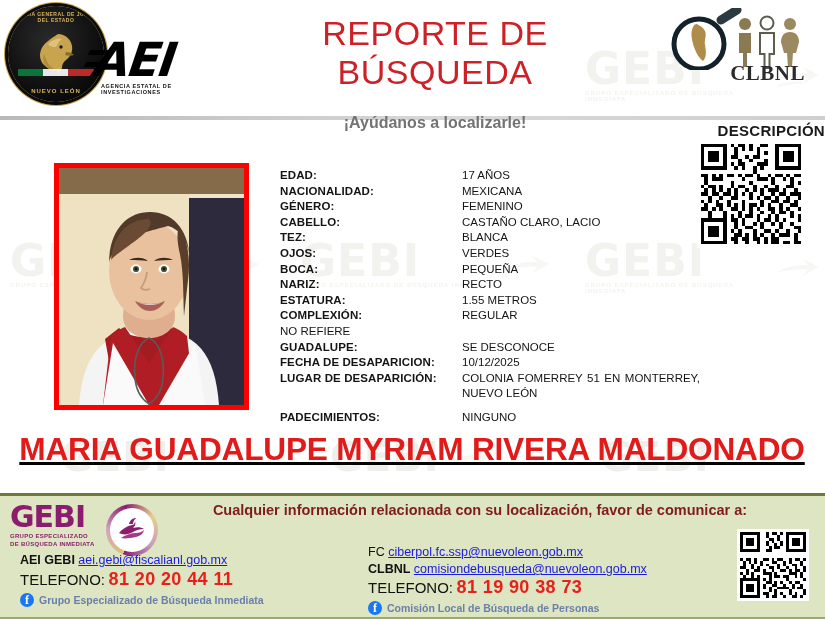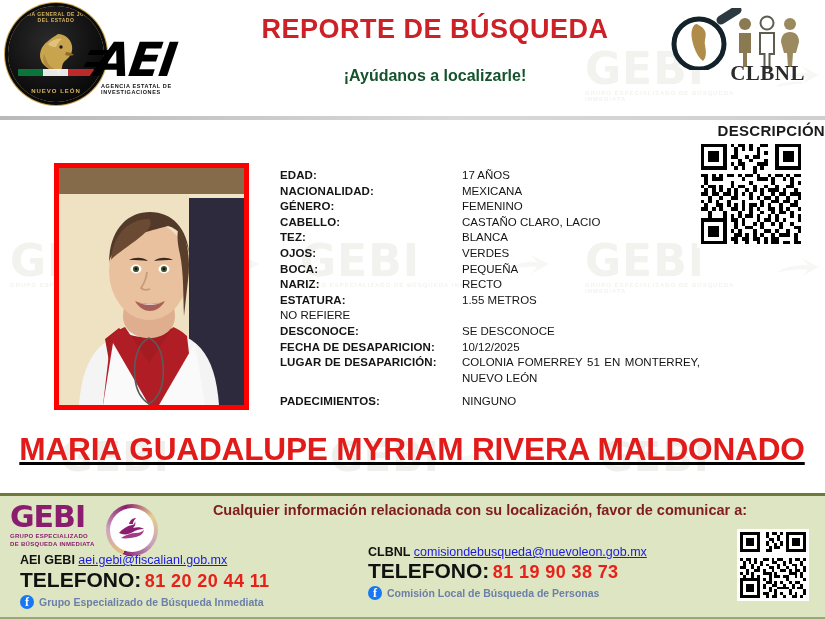--- a/index.html
+++ b/index.html
@@ -32,22 +32,22 @@
   .seal .topw{position:absolute;left:0;right:0;top:5px;text-align:center;font-size:5px;color:#d9b45c;font-weight:bold;letter-spacing:.5px;}
 
   .aei{position:absolute;left:95px;top:38px;width:125px;}
   .aei .aei-txt{font-family:"DejaVu Sans", sans-serif;font-weight:bold;font-style:italic;font-size:47px;line-height:44px;
         color:#000;letter-spacing:-2px;transform:skewX(-8deg);}
   .aei .aei-sub{font-size:5.5px;font-weight:bold;letter-spacing:.6px;color:#111;margin-top:1px;margin-left:6px;}
   .aei .slash{position:absolute;left:-6px;top:12px;width:18px;height:5px;background:#000;transform:skewX(-30deg);}
   .aei .slash2{position:absolute;left:-10px;top:24px;width:22px;height:5px;background:#000;transform:skewX(-30deg);}
 
   .title-wrap{position:absolute;left:225px;top:14px;width:420px;text-align:center;}
-  .title-main{font-family:"Liberation Sans", sans-serif;font-weight:bold;font-size:27px;color:#cc2127;letter-spacing:.5px;}
-  .title-sub{margin-top:22px;font-weight:bold;font-size:16px;color:#14532d;}
+  .title-main{font-family:"Liberation Sans", sans-serif;font-weight:normal;font-size:34px;color:#cc2127;letter-spacing:.5px;}
+  .title-sub{margin-top:22px;font-weight:bold;font-size:16px;color:#737373;}
 
   .clbnl{position:absolute;right:12px;top:8px;width:150px;height:80px;}
   .clbnl .label{position:absolute;right:8px;bottom:2px;font-family:"Liberation Serif", serif;font-weight:bold;font-size:21px;color:#2b2b2b;letter-spacing:.5px;}
 
   .rule{position:absolute;left:0;top:116px;width:825px;height:4px;
         background:linear-gradient(90deg,#b9b9b9,#d8d8d8 55%,#cfcfcf);z-index:2;}
 
   
   .desc-title{position:absolute;left:0;right:0;top:122px;text-align:right;
         font-family:"Liberation Sans", sans-serif;font-weight:bold;font-size:15px;color:#1a1a1a;letter-spacing:.3px;z-index:3;}
@@ -83,21 +83,21 @@
   .gebi-circle .inner{width:44px;height:44px;border-radius:50%;background:#fff;display:flex;align-items:center;justify-content:center;}
 
   .foot-head{position:absolute;left:150px;top:6px;width:660px;text-align:center;font-weight:bold;font-size:14.5px;color:#7f1d1d;}
 
   .foot-left{position:absolute;left:20px;top:56px;width:345px;}
   .foot-right{position:absolute;left:368px;top:48px;width:360px;}
 
   .ln{font-size:12.5px;line-height:17px;color:#111;white-space:nowrap;}
   .ln b{font-weight:bold;}
   .mail{color:#1a1ae0;text-decoration:underline;}
-  .tel-lbl{font-weight:bold;font-size:21px;}
+  .tel-lbl{font-weight:normal;font-size:15px;}
   .tel-num{font-weight:bold;font-size:18px;color:#e8201a;letter-spacing:.4px;}
   .fb-line{display:flex;align-items:center;gap:5px;margin-top:3px;}
   .fb-ico{width:14px;height:14px;border-radius:50%;background:#1877f2;display:inline-flex;align-items:center;justify-content:center;
         color:#fff;font-family:"Liberation Serif",serif;font-weight:bold;font-size:12px;line-height:14px;}
   .fb-txt{font-size:10.5px;font-weight:bold;color:#6b7fa8;}
   .fb-txt2{font-size:10.5px;font-weight:bold;color:#6b7fa8;}
 
   .qr-bottom{position:absolute;right:16px;top:33px;width:72px;height:72px;background:#fff;}
   .qr-bottom svg{display:block;}
 
@@ -447,24 +447,28 @@
     </div>
     <div class="row">
       <div class="lbl">NARIZ:</div>
       <div class="val">RECTO</div>
     </div>
     <div class="row">
       <div class="lbl">ESTATURA:</div>
       <div class="val">1.55 METROS</div>
     </div>
     <div class="row">
+      <div class="lbl">COMPLEXIÓN:</div>
+      <div class="val">REGULAR</div>
+    </div>
+    <div class="row">
       <div class="val">NO REFIERE</div>
     </div>
     <div class="row">
-      <div class="lbl">DESCONOCE:</div>
+      <div class="lbl">GUADALUPE:</div>
       <div class="val">SE DESCONOCE</div>
     </div>
     <div class="row">
       <div class="lbl">FECHA DE DESAPARICION:</div>
       <div class="val">10/12/2025</div>
     </div>
     <div class="row justify">
       <div class="lbl">LUGAR DE DESAPARICIÓN:</div>
       <div class="val">COLONIA FOMERREY 51 EN MONTERREY, NUEVO LEÓN</div>
     </div>
@@ -508,20 +512,24 @@
         <span class="tel-lbl">TELEFONO:</span>
         <span class="tel-num">81 20 20 44 11</span>
       </div>
       <div class="fb-line">
         <span class="fb-ico">f</span>
         <span class="fb-txt">Grupo Especializado de Búsqueda Inmediata</span>
       </div>
     </div>
 
     <div class="foot-right">
+      <div class="ln">
+        <span>FC</span>
+        <a class="mail" href="#">ciberpol.fc.ssp@nuevoleon.gob.mx</a>
+      </div>
       <div class="ln">
         <b>CLBNL</b>
         <a class="mail" href="#">comisiondebusqueda@nuevoleon.gob.mx</a>
       </div>
       <div class="ln" style="margin-top:1px;">
         <span class="tel-lbl">TELEFONO:</span>
         <span class="tel-num">81 19 90 38 73</span>
       </div>
       <div class="fb-line">
         <span class="fb-ico">f</span>

